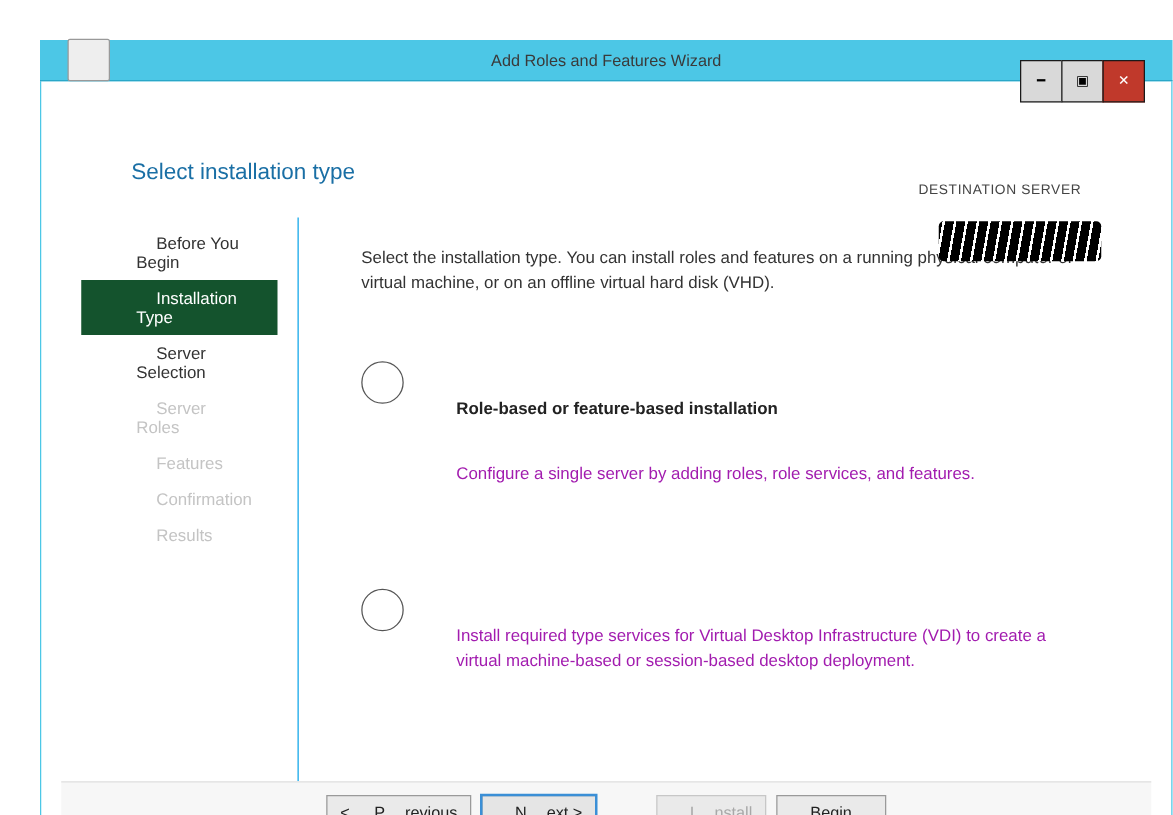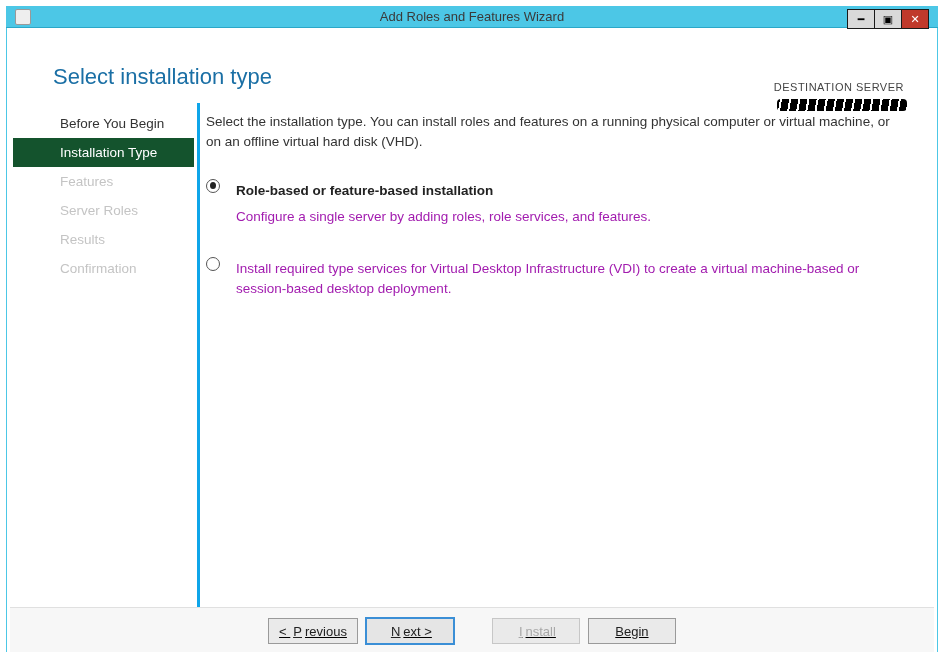--- a/index.html
+++ b/index.html
@@ -1,15 +1,15 @@
 <!DOCTYPE html>
 <html><head>
 <meta charset="utf-8">
 <style>
-  * { box-sizing: border-box; margin: 0; padding: 3px; }
+  * { box-sizing: border-box; margin: 0; padding: 16px; }
   body {
     font-family: "Segoe UI", Tahoma, sans-serif;
     background: #fff;
     width: 938px;
     height: 652px;
     overflow: hidden;
     position: relative;
   }
   .titlebar {
     height: 22px;
@@ -58,27 +58,27 @@
     display: flex;
     flex-direction: column;
     background: #fff;
   }
   .header {
     padding: 30px 30px 10px 40px;
     position: relative;
   }
   .page-title {
     color: #1a6fa5;
-    font-size: 22px;
+    font-size: 18px;
     font-weight: 300;
   }
   .dest {
     position: absolute;
     right: 24px;
-    top: 44px;
+    top: 33px;
     text-align: right;
   }
   .dest-label {
     font-size: 11px;
     color: #444;
     letter-spacing: 0.5px;
   }
   .dest-name {
     width: 130px;
     height: 12px;
@@ -88,21 +88,22 @@
     margin-left: auto;
   }
   .body {
     flex: 1;
     display: flex;
     padding: 0 20px 0 0;
   }
   .sidebar {
     width: 190px;
     padding-top: 6px;
-    border-right: 3px solid #0ea5e9;
+    border-right: 1px solid #0ea5e9;
+    margin-right: 18px;
     padding-bottom: 20px;
   }
   .sidebar-item {
     padding: 7px 10px 7px 44px;
     font-size: 13.5px;
     color: #333;
     cursor: default;
   }
   .sidebar-item.selected {
     background: #14532d;
@@ -197,31 +198,34 @@
 
   <div class="body">
 
     <div class="sidebar">
       <div class="sidebar-item">
         <span>Before You Begin</span>
       </div>
       <div class="sidebar-item selected">
         <span>Installation Type</span>
       </div>
+      <div class="sidebar-item">
+        <span>Server Selection</span>
+      </div>
+      <div class="sidebar-item disabled">
+        <span>Server Roles</span>
+      </div>
       <div class="sidebar-item disabled">
         <span>Features</span>
       </div>
       <div class="sidebar-item disabled">
-        <span>Server Roles</span>
+        <span>Confirmation</span>
       </div>
       <div class="sidebar-item disabled">
         <span>Results</span>
-      </div>
-      <div class="sidebar-item disabled">
-        <span>Confirmation</span>
       </div>
     </div>
 
     <div class="content">
       <div class="intro">Select the installation type. You can install roles and features on a running physical computer or virtual machine, or on an offline virtual hard disk (VHD).</div>
 
       <div class="option">
         <div class="radio selected"></div>
         <div class="option-text">
           <div class="option-title">Role-based or feature-based installation</div>

